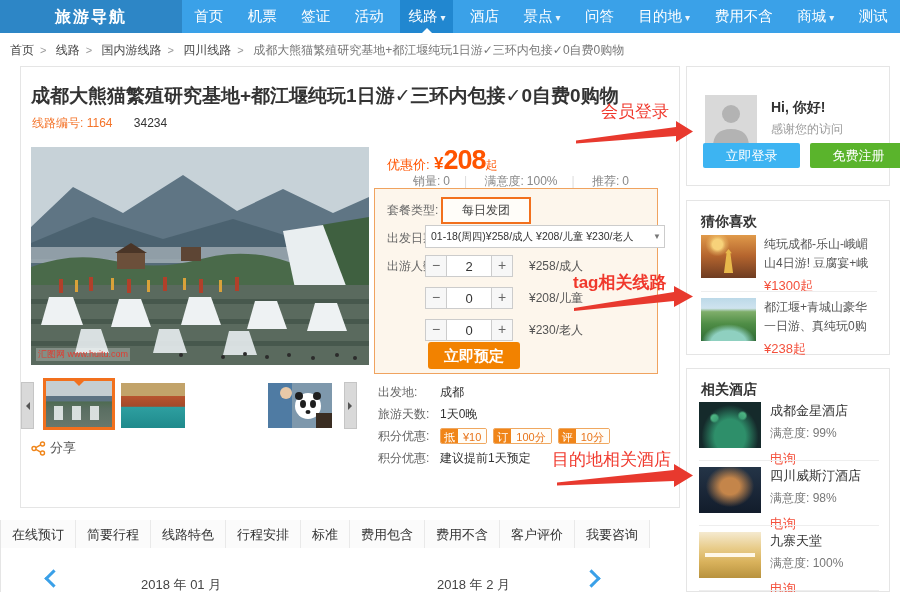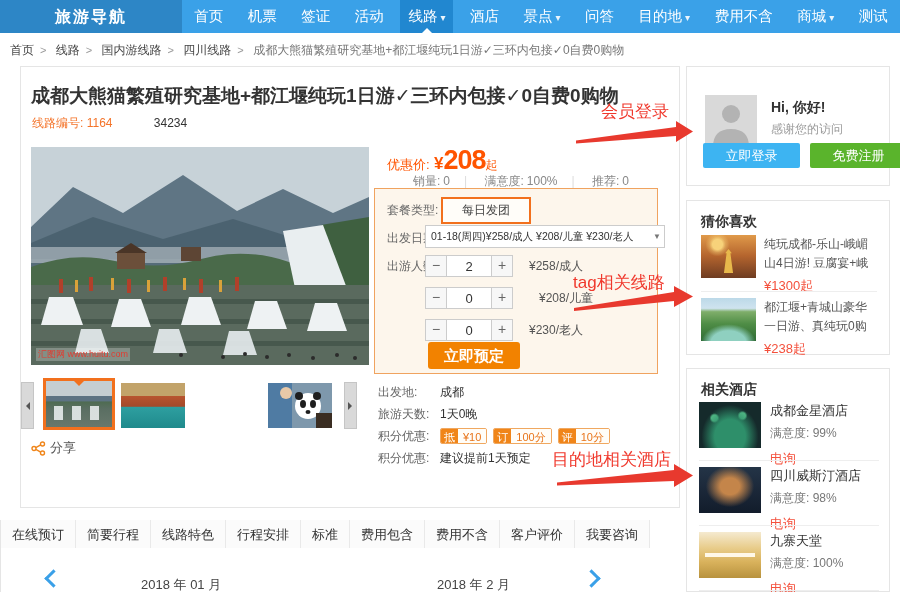--- a/index.html
+++ b/index.html
@@ -19,21 +19,21 @@
   .breadcrumb { position:absolute; left:10px; top:40px; width:880px; height:20px; font-size:12px; color:#555; line-height:20px; white-space:nowrap; }
   .breadcrumb a { color:#444; text-decoration:none; cursor:pointer; }
   .breadcrumb .sep::after { content:">"; color:#999; margin:0 6px; font-size:11px; }
   .breadcrumb .current { color:#777; }
 
   
   .main-box { position:absolute; left:20px; top:66px; width:660px; height:442px; background:#fff; border:1px solid #e5e5e5; }
   .p-title { position:absolute; left:10px; top:16px; width:640px; font-size:19px; font-weight:bold; color:#333; }
   .code-row { position:absolute; left:11px; top:48px; font-size:12px; }
   .code-label, .code-val { color:#f4742a; }
-  .code2 { color:#333; margin-left:38px; }
+  .code2 { color:#333; margin-left:18px; }
 
   .photo { position:absolute; left:10px; top:80px; width:338px; height:218px; overflow:hidden; cursor:pointer; background:#cfd6d9; }
   .watermark { position:absolute; left:5px; bottom:4px; font-size:9px; color:#e03c30; background:rgba(255,255,255,.25); padding:0 2px; }
 
   
   .price-row { position:absolute; left:366px; top:78px; white-space:nowrap; color:#ff5400; }
   .price-label { font-size:13px; }
   .price-cur { font-size:17px; font-weight:bold; }
   .price-num { font-size:27px; font-weight:bold; letter-spacing:-1px; }
   .price-suffix { font-size:12px; }
@@ -127,21 +127,21 @@
   .h-info { margin-left:9px; font-size:12px; }
   .h-name { font-size:13px; color:#333;font-family:Liberation Mono, monospace; }
   .h-sat { margin-top:5px; color:#777; }
   .h-price { margin-top:8px; color:#f4503c; font-size:13px; }
   .h-div { position:absolute; left:12px; width:180px; border-top:1px solid #eee; }
   .hd-1 { top:91px; } .hd-2 { top:156px; } .hd-3 { top:221px; }
 
   
   .anno { position:absolute; color:#f0382c; font-size:17px; white-space:nowrap; pointer-events:none; z-index:5; }
   .anno-1 { left:601px; top:100px; }
-  .anno-2 { left:573px; top:271px; }
+  .anno-2 { left:573px; top:271px;font-weight:bold; }
   .anno-3 { left:552px; top:448px; }
   .anno-arrows { position:absolute; left:0; top:0; width:900px; height:592px; pointer-events:none; z-index:4; }
 </style>
 </head>
 <body>
 
 <div class="page">
 
   <header class="navbar">
     <div class="logo">旅游导航</div>
@@ -255,21 +255,21 @@
         <div class="step-count">2</div>
         <div class="step-btn">+</div>
       </div>
       <span class="step-price" style="top:66px;">¥258/成人</span>
 
       <div class="stepper" style="top:98px;">
         <div class="step-btn">−</div>
         <div class="step-count">0</div>
         <div class="step-btn">+</div>
       </div>
-      <span class="step-price" style="top:98px;margin-left:10px;">¥208/儿童</span>
+      <span class="step-price" style="top:98px;">¥208/儿童</span>
 
       <div class="stepper" style="top:130px;">
         <div class="step-btn">−</div>
         <div class="step-count">0</div>
         <div class="step-btn">+</div>
       </div>
       <span class="step-price" style="top:130px;">¥230/老人</span>
 
       <div class="book-btn">立即预定</div>
     </div>

